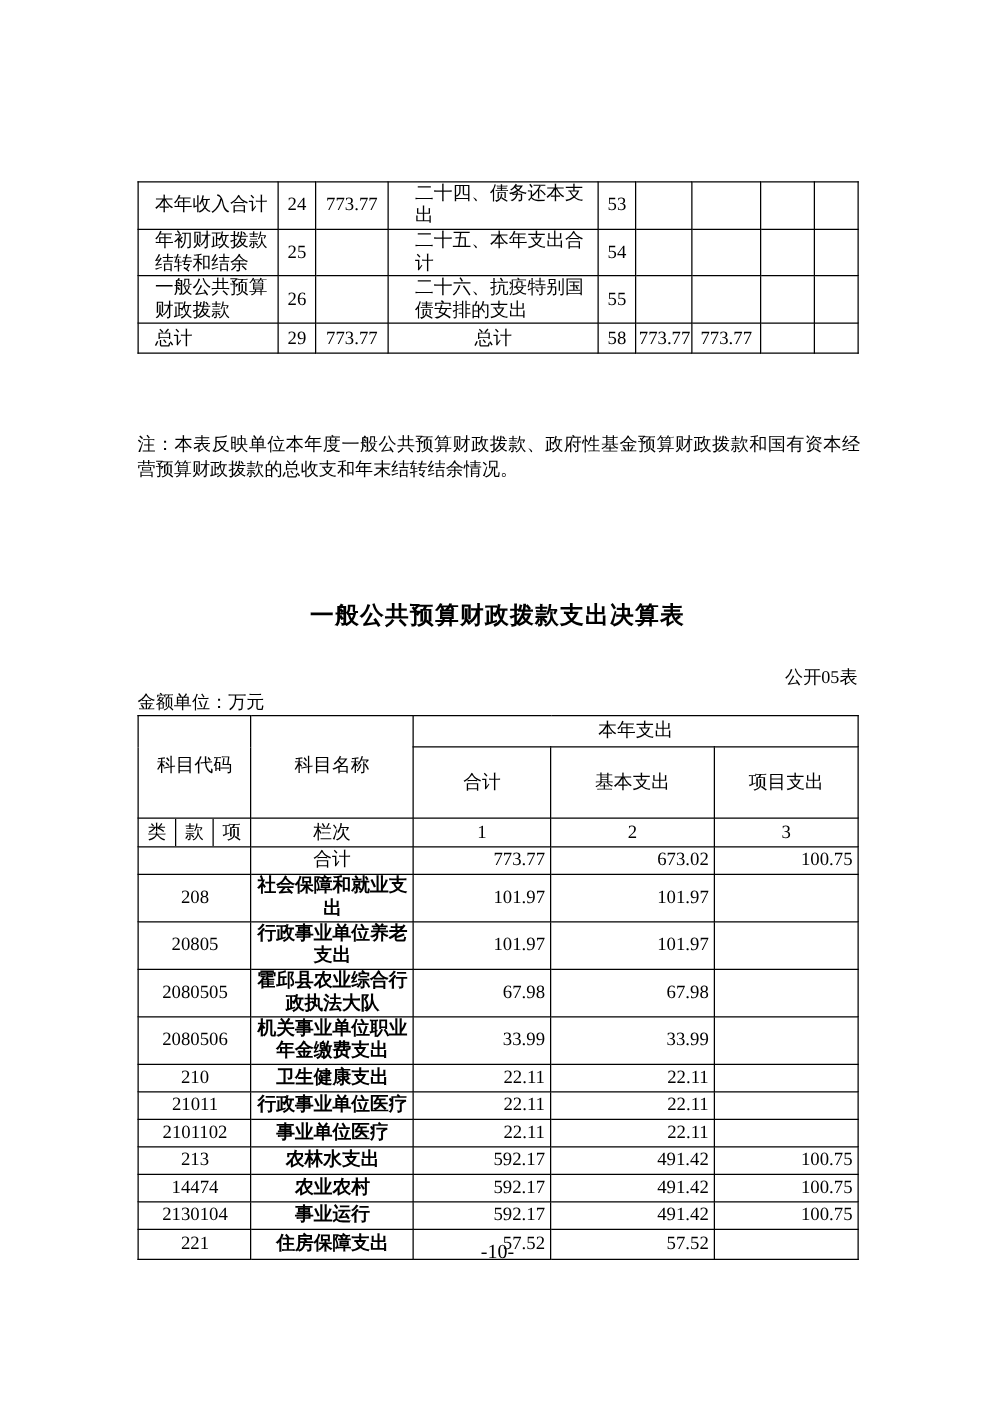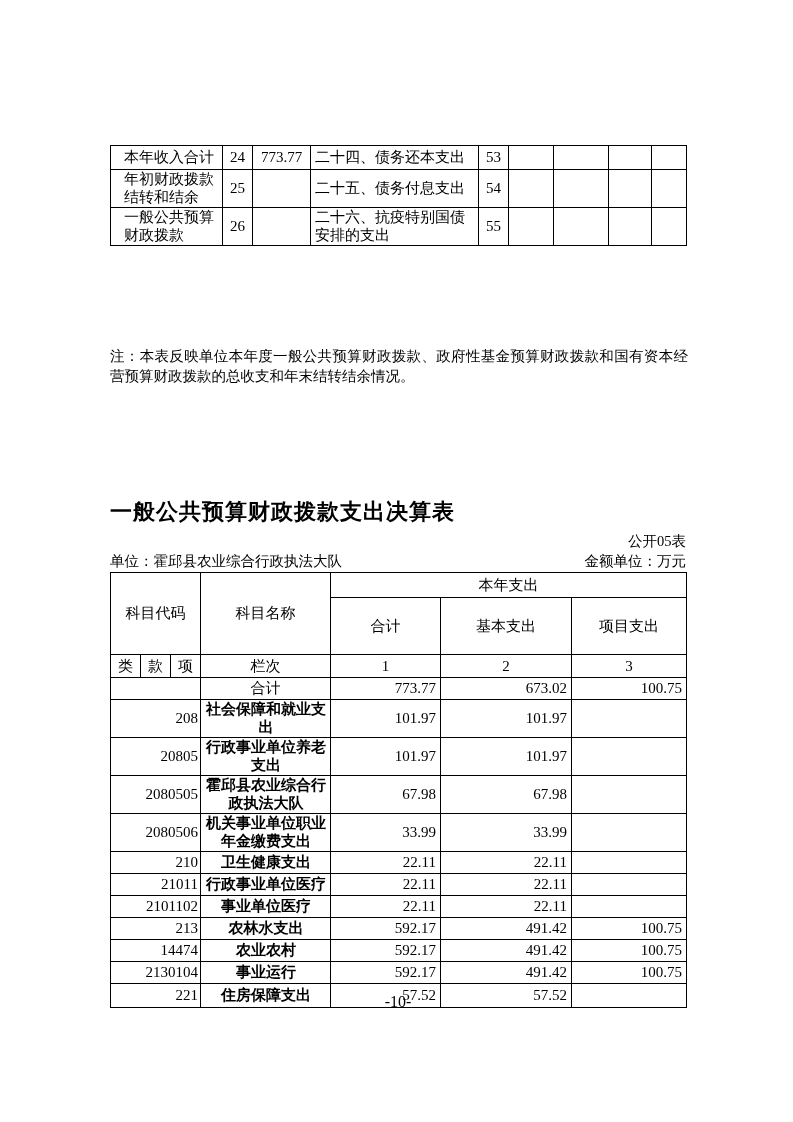--- a/index.html
+++ b/index.html
@@ -16,35 +16,35 @@
     font-size:15px; line-height:1.22;
     vertical-align:middle; overflow:hidden;
     padding:0 2px;
   }
   
   .h24 { height:24px; } .h36 { height:36px; } .h38 { height:38px; }
   .h22 { height:22px; } .h23 { height:23px; } .h25 { height:25px; } .h57 { height:57px; }
   
   .ctr { text-align:center; }
   .lab1 { text-align:left; padding-left:13px; }
-  .lab4 { text-align:left; padding-left:4px; }
-  .code { text-align:right; padding-left:3px; }
+  .lab4 { text-align:left; padding-left:21px; }
+  .code { text-align:center; padding-left:3px; }
   .name { text-align:center; padding-left:3px;font-weight:bold; }
   .num  { text-align:right; padding-right:4px; }
   
   #t1wrap { top:145px; left:110px; }
   
   #note {
     top:346px; left:110px; width:578px;
     font-size:14.5px; line-height:20px; text-align:justify;
   }
   
   #title {
-    top:497px; left:110px; width:576px;
-    font-size:22px; font-weight:bold; letter-spacing:1px;
+    top:479px; left:110px; width:576px;
+    text-align:center; font-size:19px; font-weight:bold; letter-spacing:1px;
   }
   #codeline { top:532px; left:110px; width:576px; text-align:right; font-size:14.5px; }
   #unitline {
     top:552px; left:110px; width:576px;
     display:flex; justify-content:space-between; font-size:14.5px;
   }
   #t2wrap { top:572px; left:110px; }
   
   .lkx { display:flex; height:100%; align-items:stretch; }
   .lkx span {
@@ -80,50 +80,60 @@
       <td class="ctr">53</td>
       <td class="ctr"></td>
       <td class="ctr"></td>
       <td class="ctr"></td>
       <td class="ctr"></td>
     </tr>
     <tr class="h36">
       <td class="lab1">年初财政拨款结转和结余</td>
       <td class="ctr">25</td>
       <td class="ctr"></td>
-      <td class="lab4">二十五、债务付息支出</td>
+      <td class="lab4">二十五、本年支出合计</td>
       <td class="ctr">54</td>
       <td class="ctr"></td>
       <td class="ctr"></td>
       <td class="ctr"></td>
       <td class="ctr"></td>
     </tr>
     <tr class="h38">
       <td class="lab1">一般公共预算财政拨款</td>
       <td class="ctr">26</td>
       <td class="ctr"></td>
       <td class="lab4">二十六、抗疫特别国债安排的支出</td>
       <td class="ctr">55</td>
       <td class="ctr"></td>
       <td class="ctr"></td>
+      <td class="ctr"></td>
+      <td class="ctr"></td>
+    </tr>
+    <tr class="h24">
+      <td class="lab1">总计</td>
+      <td class="ctr">29</td>
+      <td class="ctr">773.77</td>
+      <td class="ctr">总计</td>
+      <td class="ctr">58</td>
+      <td class="ctr">773.77</td>
+      <td class="ctr">773.77</td>
       <td class="ctr"></td>
       <td class="ctr"></td>
     </tr>
   </tbody>
     </table>
 </div>
 
 <div class="abs" id="note">注：本表反映单位本年度一般公共预算财政拨款、政府性基金预算财政拨款和国有资本经营预算财政拨款的总收支和年末结转结余情况。</div>
 
 <div class="abs" id="title">一般公共预算财政拨款支出决算表</div>
 
 <div class="abs" id="codeline">公开05表</div>
 
 <div class="abs" id="unitline">
-  <span>单位：霍邱县农业综合行政执法大队</span>
   <span>金额单位：万元</span>
 </div>
 
 <div class="abs" id="t2wrap">
   <table>
     <colgroup>
       <col style="width:90px">
         <col style="width:130px">
         <col style="width:110px">
       <col style="width:131px">

